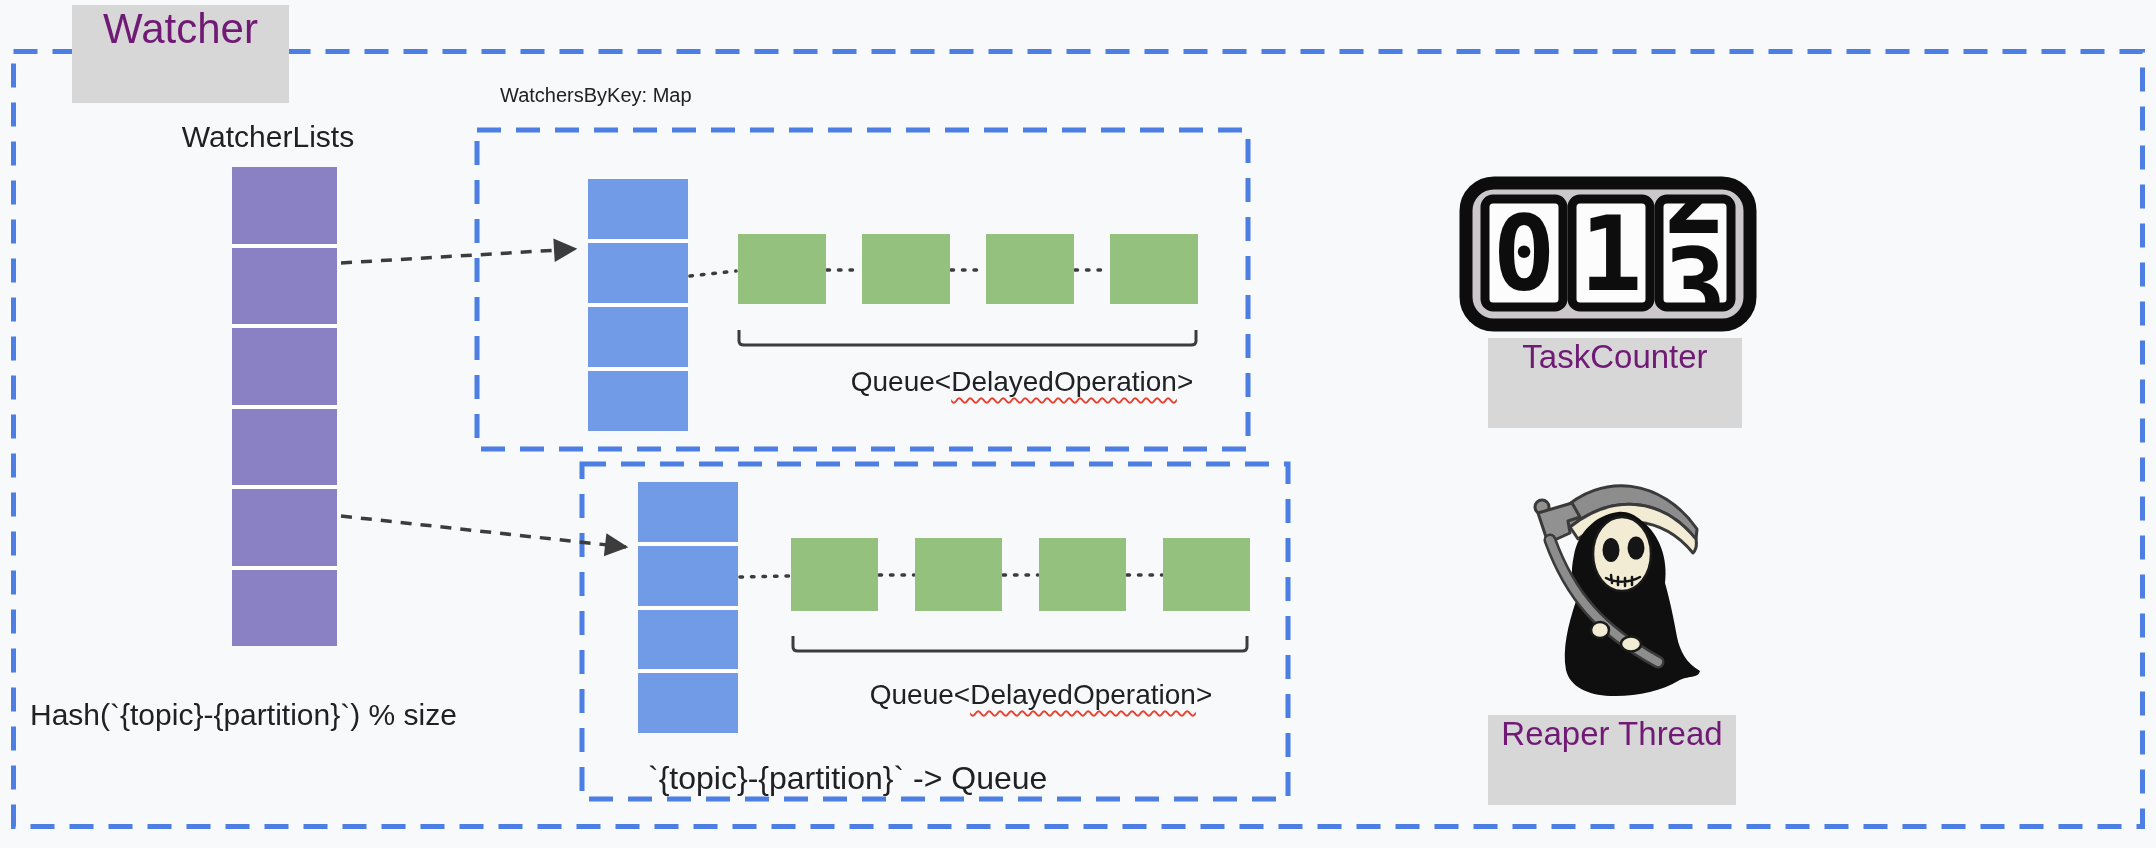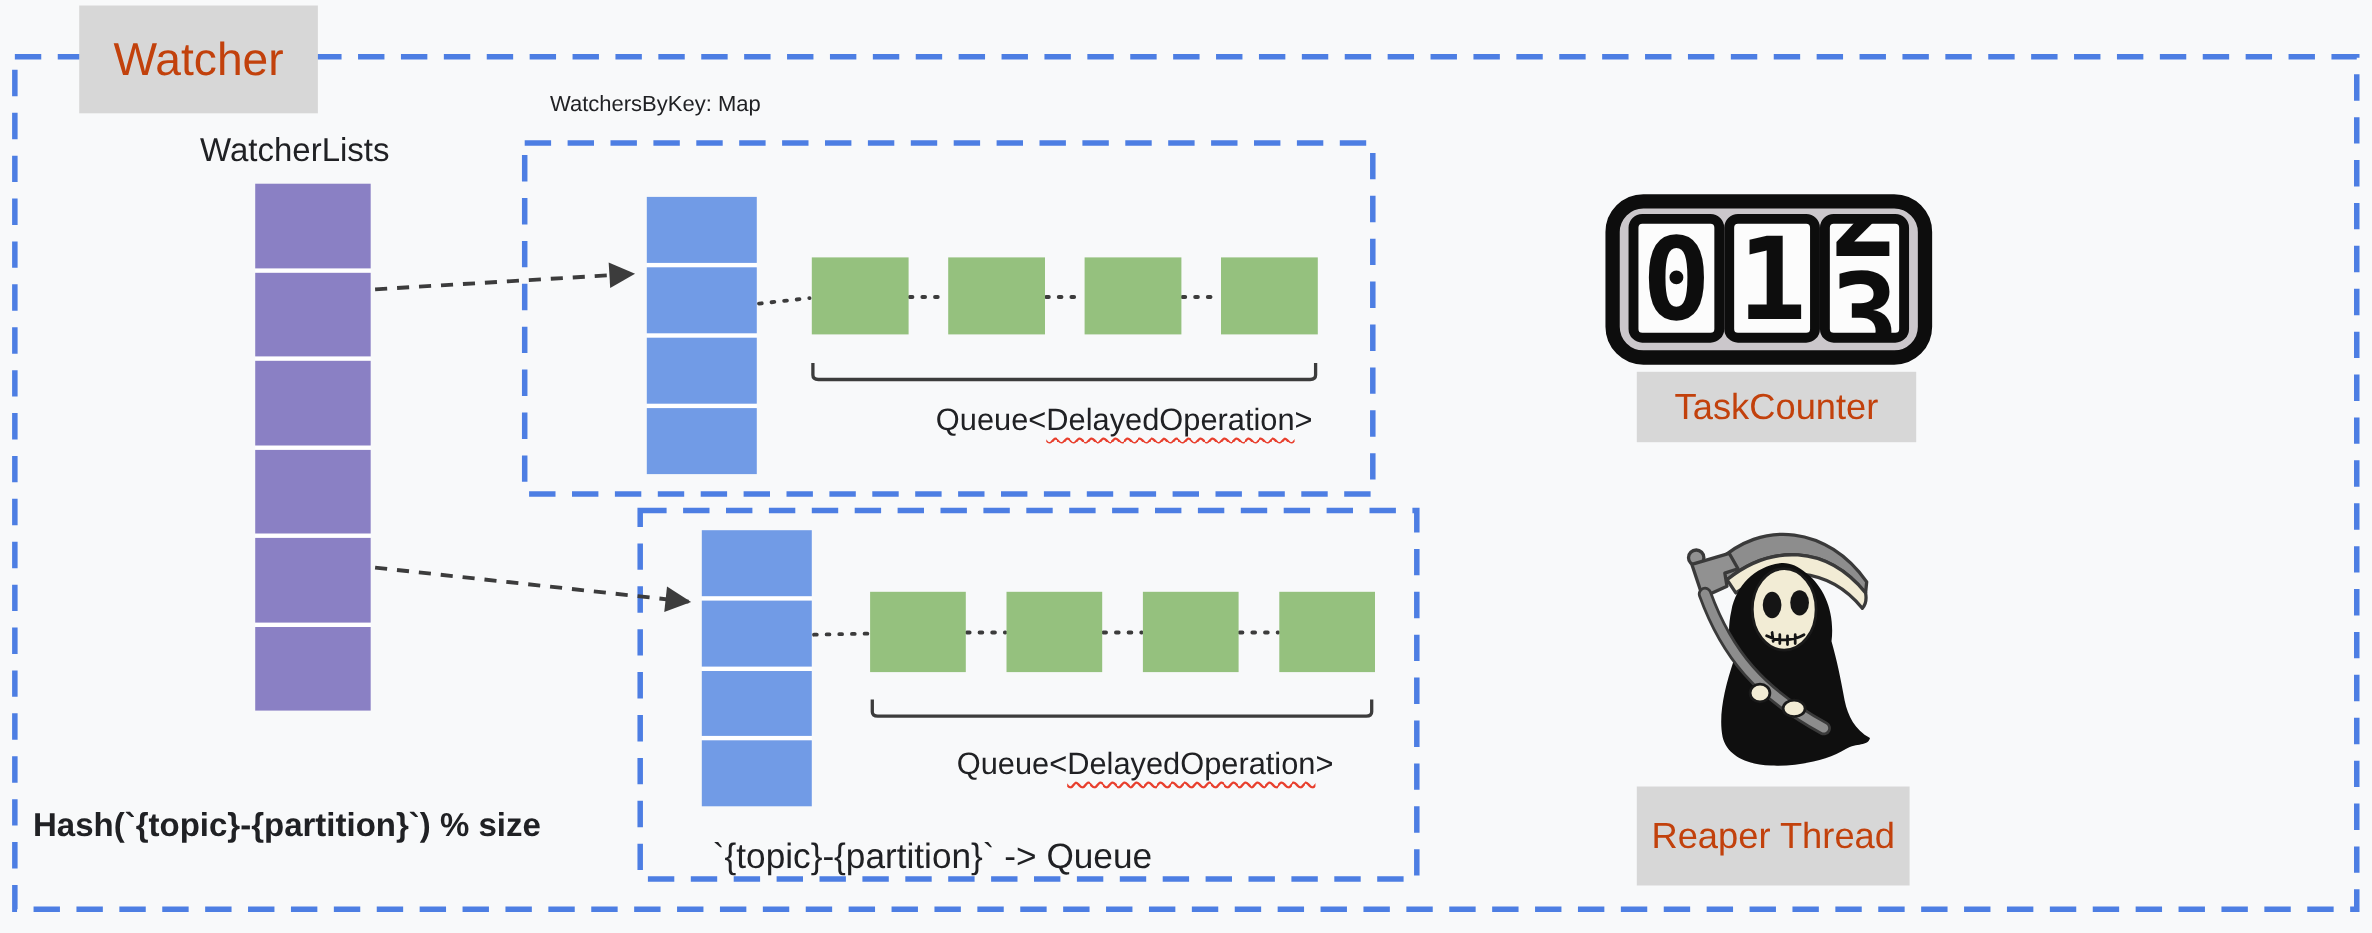--- a/index.html
+++ b/index.html
@@ -4,32 +4,32 @@
 <style>
   html,body{margin:0;padding:0;background:#f8f9fa;}
   .canvas{
     position:relative;width:2156px;height:848px;background:#f8f9fa;
     font-family:"Liberation Sans",sans-serif;overflow:hidden;color:#202124;
   }
   .overlay{position:absolute;left:0;top:0;width:2156px;height:848px;pointer-events:none;}
 
   
   .gray-label{
-    position:absolute;background:#d7d7d7;color:#c2410c;
-    display:flex;align-items:center;justify-content:center;white-space:nowrap;
+    position:absolute;background:#d7d7d7;color:#701a75;
+    display:flex;align-items:flex-start;justify-content:center;white-space:nowrap;
   }
   #watcher-title{left:72px;top:5px;width:217px;height:98px;font-size:42px;}
-  #taskcounter-label{left:1488px;top:338px;width:254px;height:64px;font-size:33px;}
+  #taskcounter-label{left:1488px;top:338px;width:254px;height:90px;font-size:33px;}
   #reaper-label{left:1488px;top:715px;width:248px;height:90px;font-size:33px;}
 
   
   .black-text{position:absolute;white-space:nowrap;}
   #watcherlists-label{left:168px;top:120px;width:200px;text-align:center;font-size:30px;}
   #map-title{left:500px;top:84px;font-size:20px;}
-  #hash-label{left:30px;top:734px;font-size:30px;font-weight:bold;}
+  #hash-label{left:30px;top:698px;font-size:30px;}
   #key-mapping-label{left:648px;top:760px;font-size:32px;}
   .queue-label{position:absolute;width:400px;text-align:center;font-size:28px;white-space:nowrap;}
   #queue-label-1{left:822px;top:366px;}
   #queue-label-2{left:841px;top:679px;}
   .sq{
     text-decoration-line:underline;text-decoration-style:wavy;
     text-decoration-color:#e8402e;text-decoration-thickness:2px;text-underline-offset:6px;
   }
 
   

